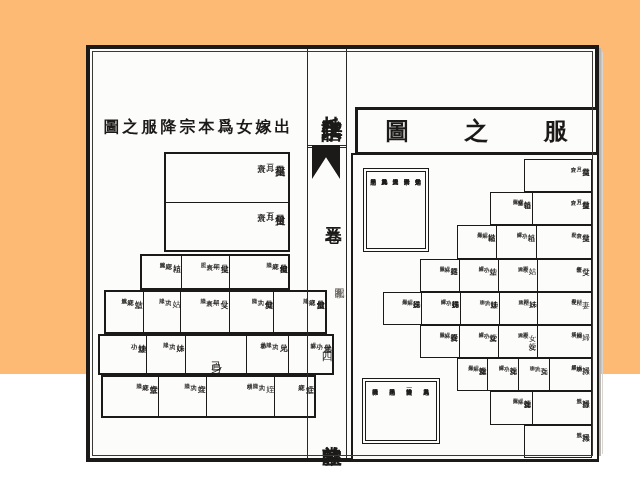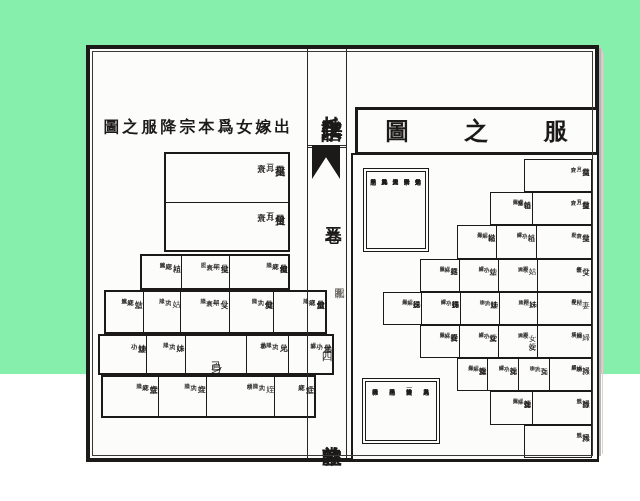--- a/index.html
+++ b/index.html
@@ -1,19 +1,19 @@
 <!DOCTYPE html>
 <html><head>
 <meta charset="utf-8">
 <style>
   :root{ --ink:#1c1a18; --paper:#fcfcfa; }
   html,body{margin:0;padding:0;}
   body{width:640px;height:501px;background:#ffffff;overflow:hidden;
        font-family:"DejaVu Serif","Liberation Serif",serif;color:var(--ink);}
-  .stage{position:relative;width:640px;height:374px;background:#86efac;}
+  .stage{position:relative;width:640px;height:374px;background:#fdba74;}
 
   
   .frame{position:absolute;left:86px;top:45px;width:505px;height:409px;
          border:4px solid var(--ink);background:var(--paper);}
   .frame::after{content:"";position:absolute;inset:2px;border:1px solid #3a3835;pointer-events:none;}
   .edge-shadow{position:absolute;left:598px;top:48px;width:3px;height:408px;background:#b9b6b1;}
   .edge-shadow2{position:absolute;left:602px;top:52px;width:1px;height:402px;background:#d8d5d0;}
 
   
   .lpage{position:absolute;left:0;top:0;width:217px;height:100%;}

